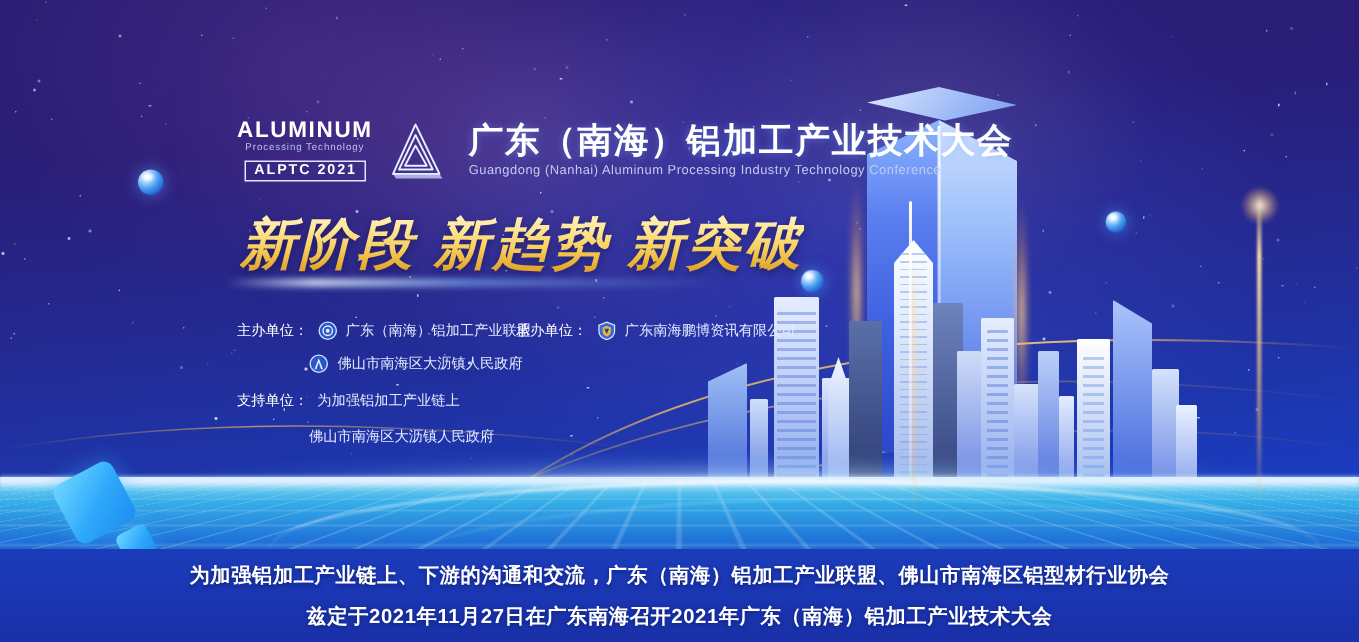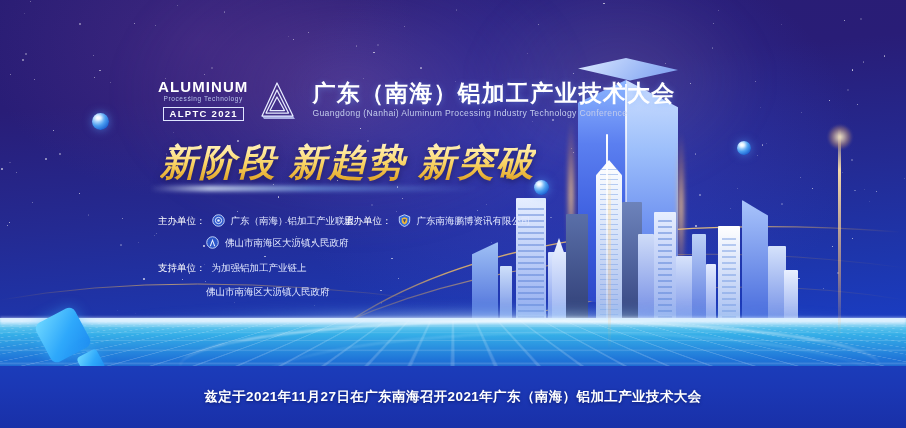--- a/index.html
+++ b/index.html
@@ -537,16 +537,17 @@
           <path d="M7 .8 L12.6 3 V7.4 C12.6 10.4 10 12.6 7 13.4 C4 12.6 1.4 10.4 1.4 7.4 V3 Z" fill="#2f6ae0" stroke="#dfe9ff" stroke-width=".9"></path>
           <path d="M7 3.4 L10 4.6 V7.6 C10 9.4 8.6 10.7 7 11.3 C5.4 10.7 4 9.4 4 7.6 V4.6 Z" fill="#e8b43c"></path>
           <path d="M5.3 5.6 H8.7 L7 9.4 Z" fill="#2b3f8f"></path>
         </svg>
         <span class="org-name">广东南海鹏博资讯有限公司</span>
       </div>
     </div>
   </div>
 
   <div class="band">
+    <div class="band-line">为加强铝加工产业链上、下游的沟通和交流，广东（南海）铝加工产业联盟、佛山市南海区铝型材行业协会</div>
     <div class="band-line">兹定于2021年11月27日在广东南海召开2021年广东（南海）铝加工产业技术大会</div>
   </div>
 
 </div>
 
 </body></html>

